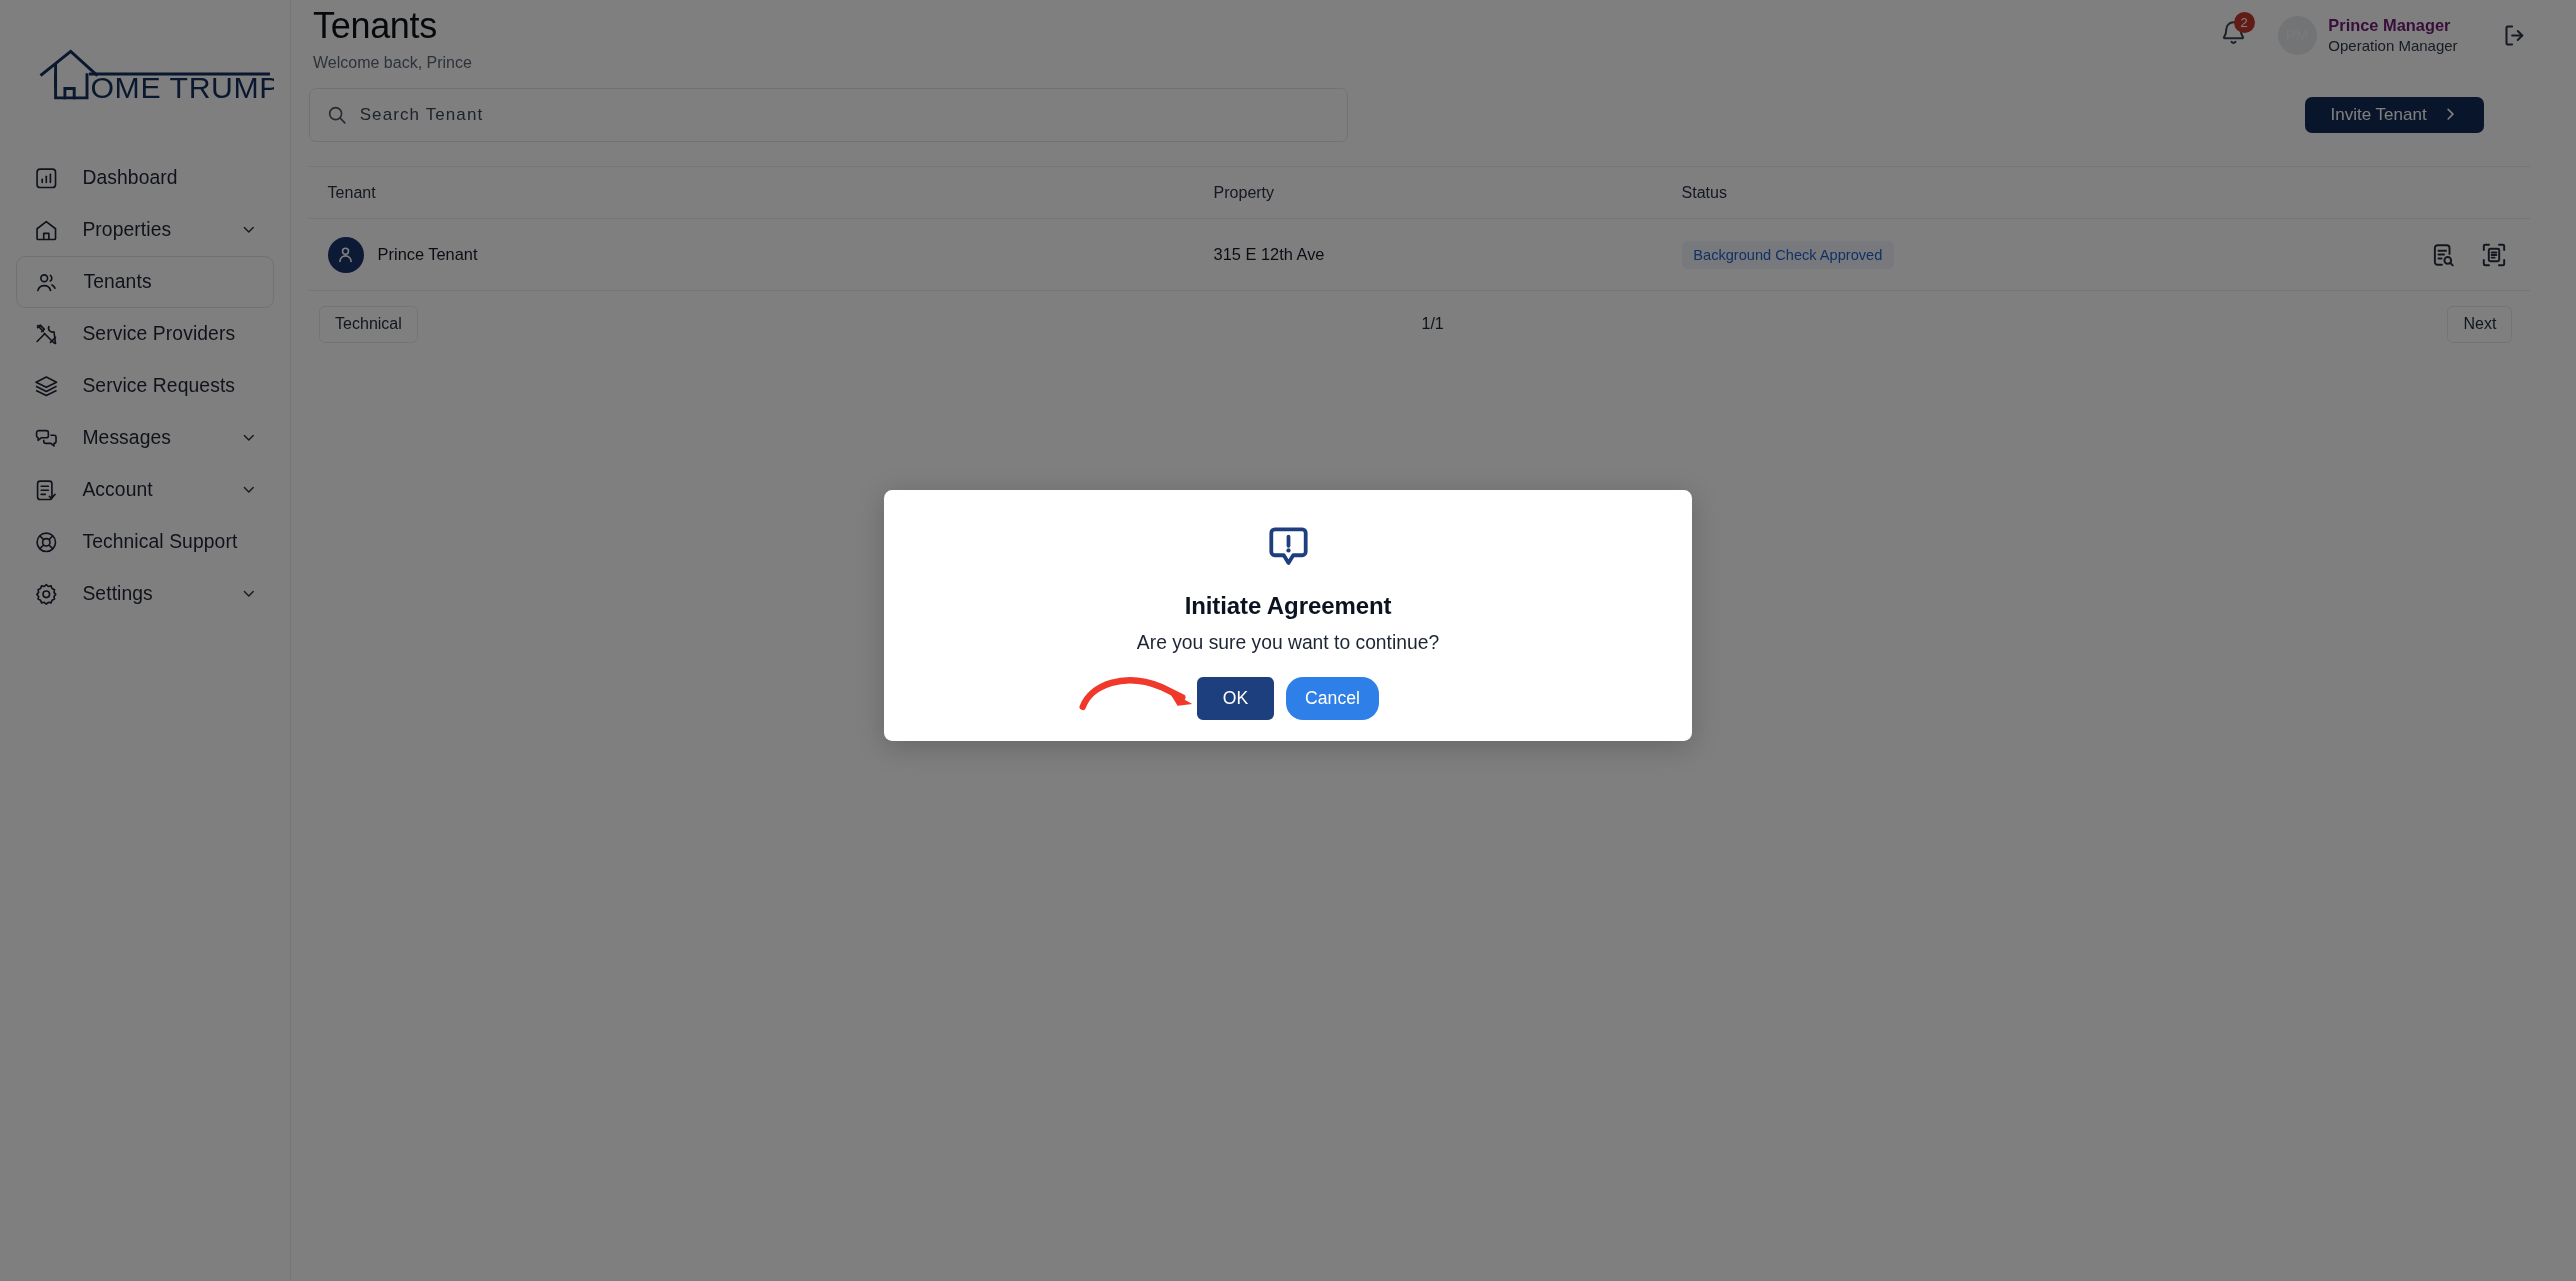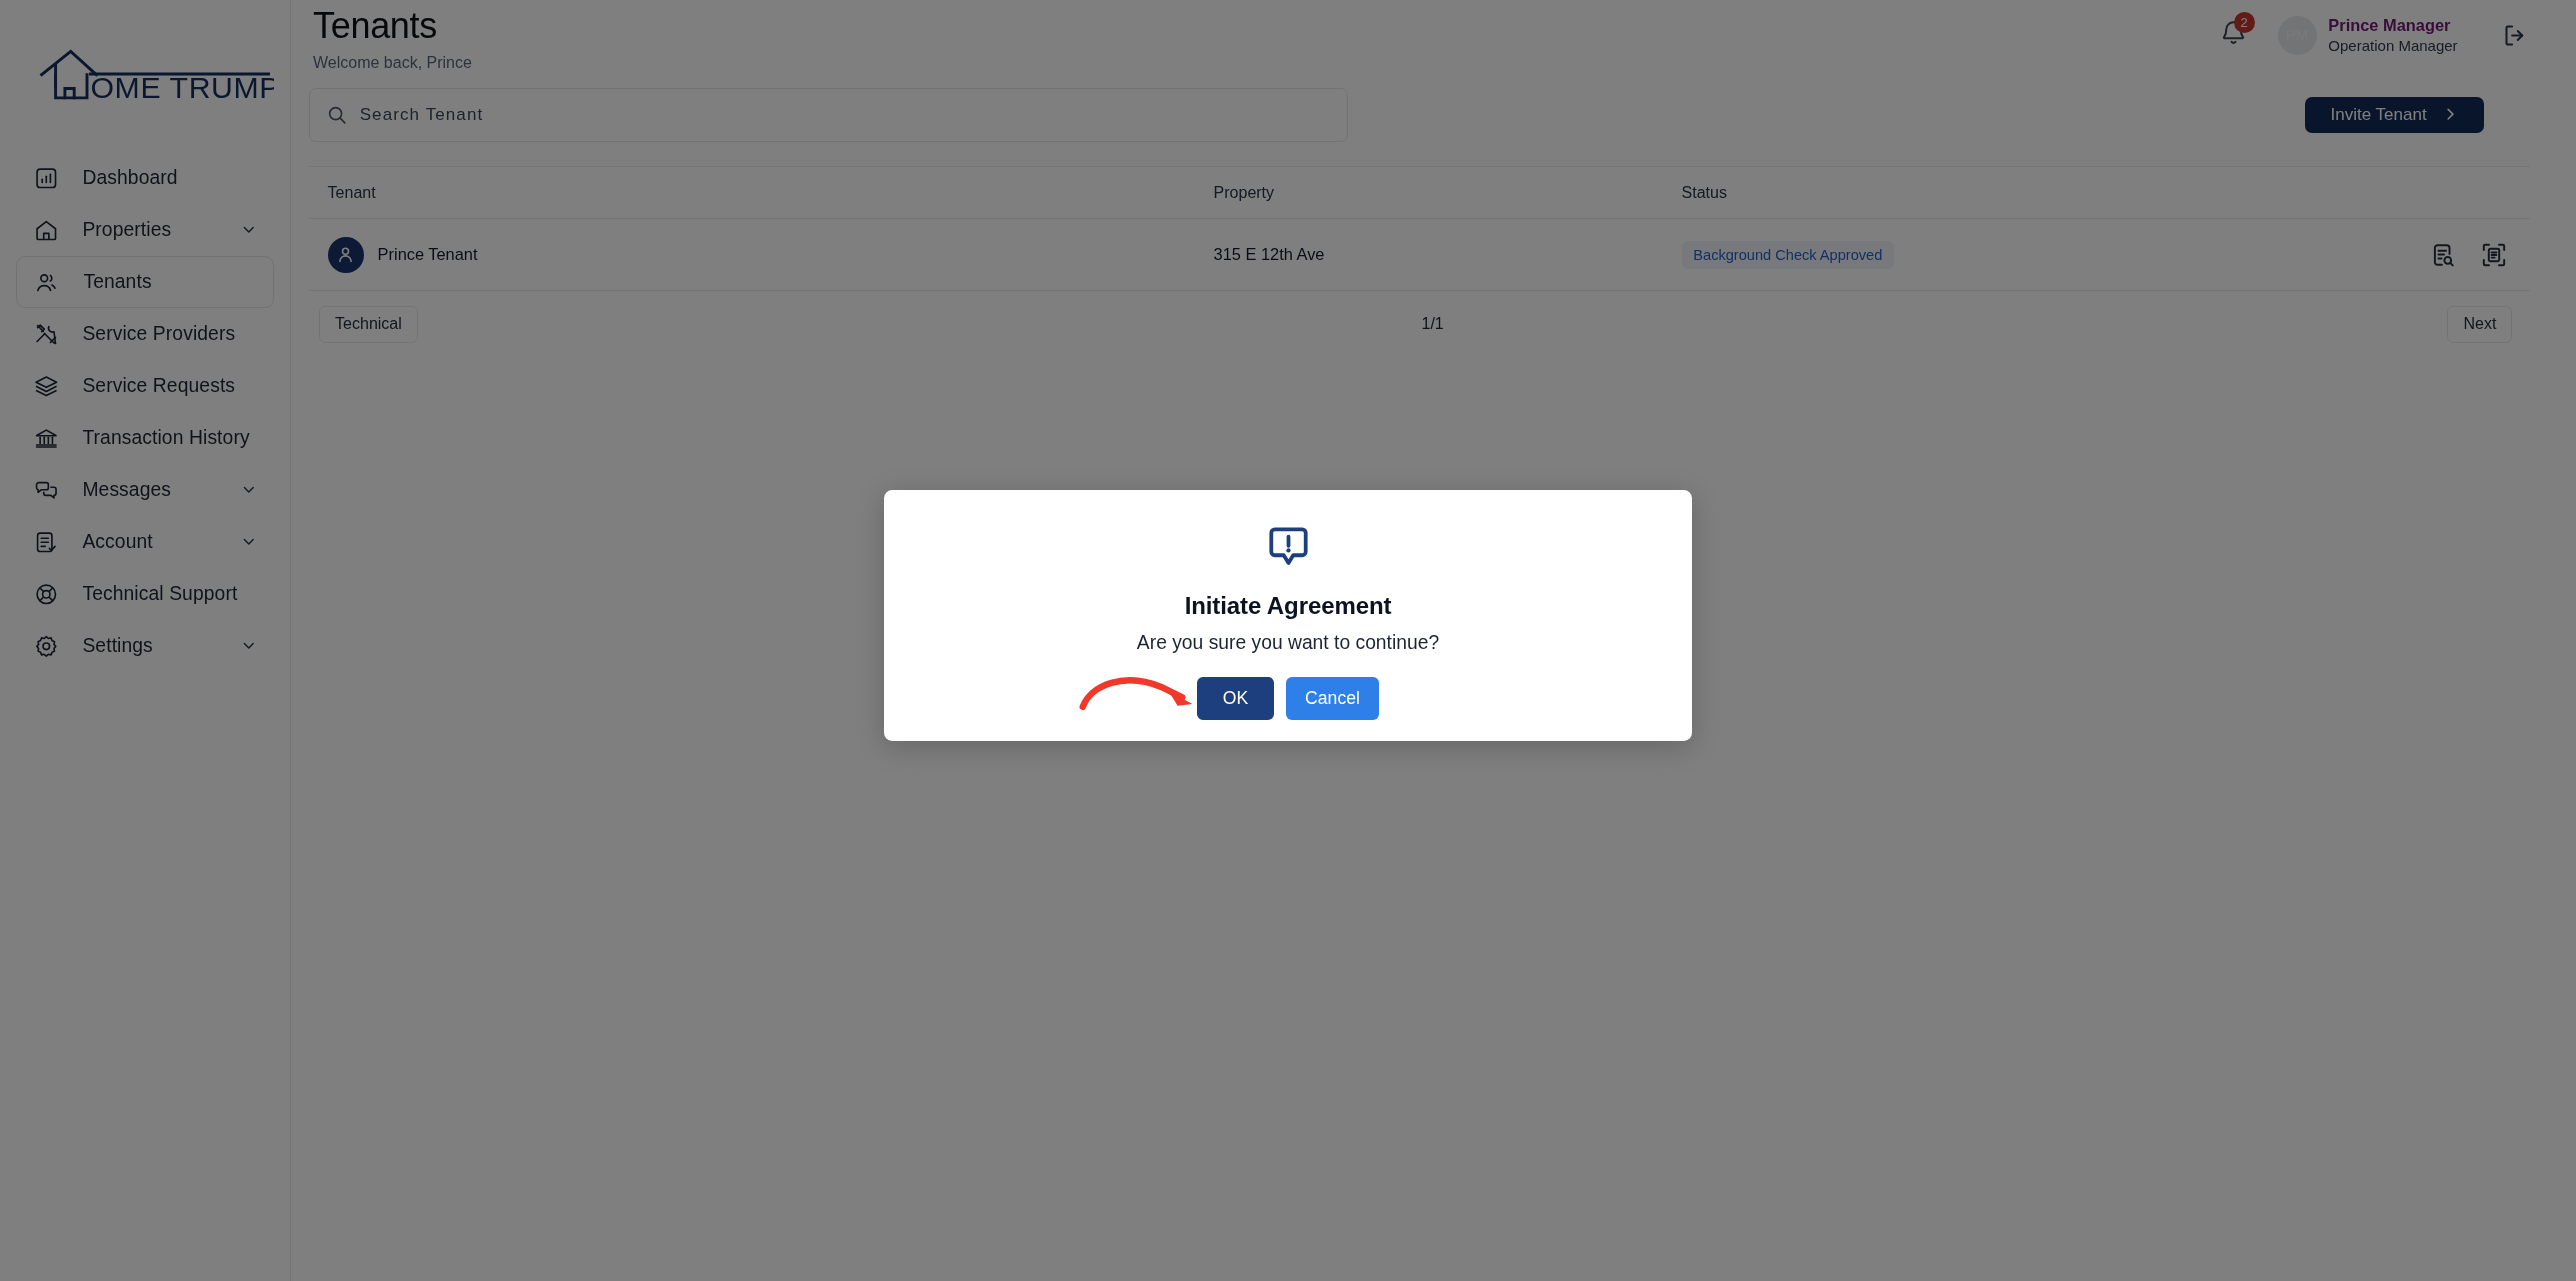--- a/index.html
+++ b/index.html
@@ -300,21 +300,21 @@
     border-radius: 5.9px;
     width: 77px; height: 43px;
     font-size: 17.6px;
     cursor: pointer;
     font-family: "Liberation Sans", sans-serif;
   }
   .btn-cancel {
     background: #2f7fe8;
     color: #ffffff;
     border: none;
-    border-radius: 6px;
+    border-radius: 17px;
     width: 93px; height: 43px;
     font-size: 17.6px;
     cursor: pointer;
     font-family: "Liberation Sans", sans-serif;
   }
   .red-arrow {
     position: absolute;
     left: 1079px;
     top: 667px;
     z-index: 70;
@@ -398,35 +398,20 @@
         <span class="nav-icon">
           <svg width="24.6" height="24.6" viewBox="0 0 24 24" fill="none" stroke="#1e2533" stroke-width="1.6" stroke-linejoin="round">
             <path d="M12 3 L22 8 L12 13 L2 8 Z"></path>
             <path d="M2 12 L12 17 L22 12"></path>
             <path d="M2 16 L12 21 L22 16"></path>
           </svg>
         </span>
         <span class="nav-label">Service Requests</span>
       </div>
 
-      <div class="nav-item">
-        <span class="nav-icon">
-          <svg width="24.6" height="24.6" viewBox="0 0 24 24" fill="none" stroke="#1e2533" stroke-width="1.6" stroke-linecap="round">
-            <path d="M3 9 L12 4 L21 9"></path>
-            <line x1="2.5" y1="9.5" x2="21.5" y2="9.5"></line>
-            <line x1="6" y1="11" x2="6" y2="17"></line>
-            <line x1="10" y1="11" x2="10" y2="17"></line>
-            <line x1="14" y1="11" x2="14" y2="17"></line>
-            <line x1="18" y1="11" x2="18" y2="17"></line>
-            <line x1="2.5" y1="18.5" x2="21.5" y2="18.5"></line>
-            <line x1="2.5" y1="20.5" x2="21.5" y2="20.5"></line>
-          </svg>
-        </span>
-        <span class="nav-label">Transaction History</span>
-      </div>
 
       <div class="nav-item">
         <span class="nav-icon">
           <svg width="24.6" height="24.6" viewBox="0 0 24 24" fill="none" stroke="#1e2533" stroke-width="1.6" stroke-linejoin="round">
             <path d="M2.5 6.5 a2 2 0 0 1 2-2 H12 a2 2 0 0 1 2 2 v3 a2 2 0 0 1-2 2 H7 L4 14 v-2.5 a2 2 0 0 1-1.5-2 Z"></path>
             <path d="M9.5 13.5 v1.5 a2 2 0 0 0 2 2 h5 l3 2.5 V17 a2 2 0 0 0 2-2 V11 a2 2 0 0 0-2-2 h-3.5"></path>
           </svg>
         </span>
         <span class="nav-label">Messages</span>
         <span class="nav-chev">

